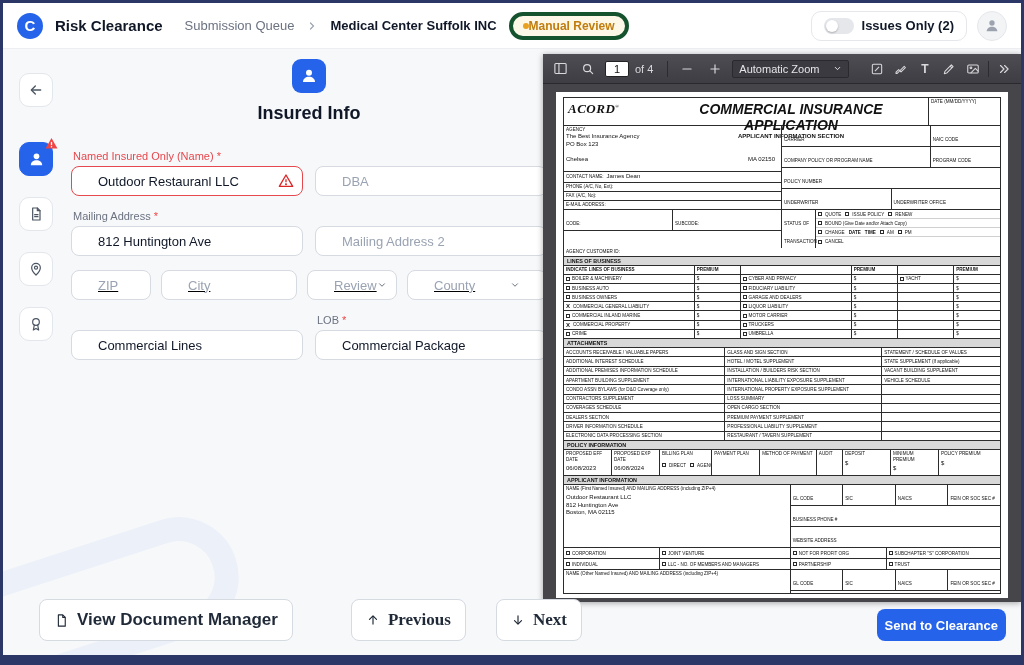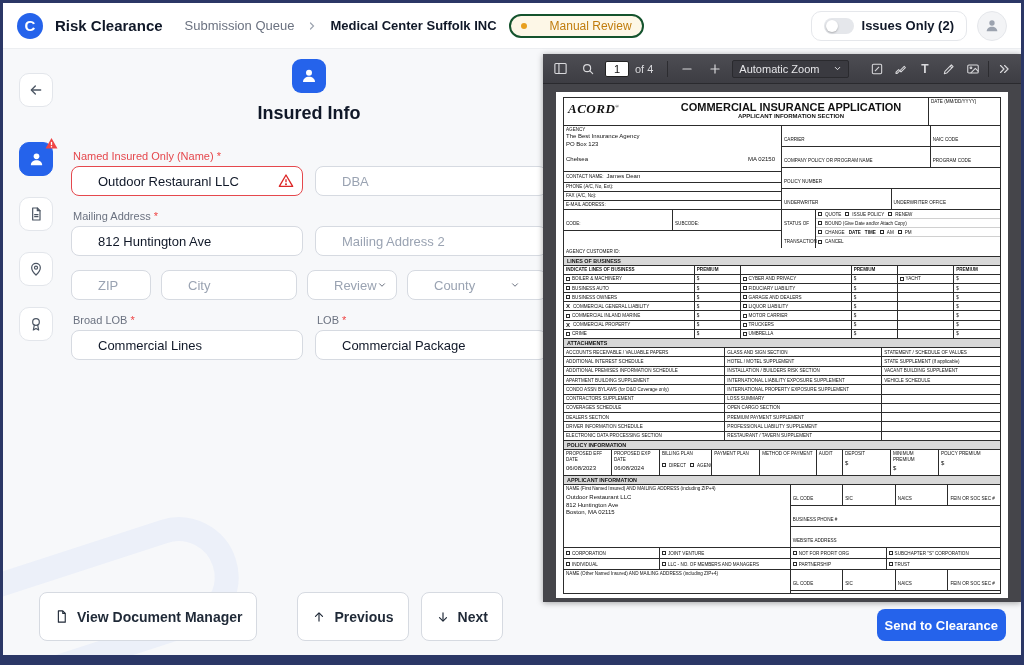--- a/index.html
+++ b/index.html
@@ -10,22 +10,22 @@
 
   
   .topbar { height:46px; background:#fff; border-bottom:1px solid #eceef1;
             display:flex; align-items:center; padding:0 14px; gap:12px; }
   .logo { width:26px; height:26px; border-radius:50%; background:#2563eb; color:#fff;
           display:flex; align-items:center; justify-content:center; font-weight:800; font-size:15px; }
   .app-name { font-size:15px; font-weight:800; color:#101828; margin-right:10px; white-space:nowrap; }
   .crumb { font-size:13px; color:#6b7280; white-space:nowrap; }
   .crumb.current { color:#101828; font-weight:600; }
   .crumb-sep { color:#9ca3af; display:flex; }
-  .badge { display:flex; align-items:center; gap:23px; background:#fdf7e7; border:2px solid #14532d;
-           color:#c07c0d; font-size:12px; font-weight:400; padding:3px 10px; border-radius:14px; white-space:nowrap;}
+  .badge { display:flex; align-items:center; gap:0; background:#fdf7e7; border:4px solid #14532d;
+           color:#c07c0d; font-size:12px; font-weight:700; padding:3px 10px; border-radius:14px; white-space:nowrap;}
   .badge .dot { width:6px; height:6px; border-radius:50%; background:#e8a020; }
   .topbar-right { margin-left:auto; display:flex; align-items:center; gap:10px; }
   .issues-pill { display:flex; align-items:center; gap:8px; border:1px solid #e5e7eb; background:#fff;
                  border-radius:10px; padding:6px 12px; font-size:13px; font-weight:600; color:#101828; cursor:pointer;}
   .switch { width:30px; height:16px; border-radius:9px; background:#e5e7eb; position:relative; }
   .switch .knob { position:absolute; left:2px; top:2px; width:12px; height:12px; border-radius:50%;
                   background:#fff; box-shadow:0 1px 2px rgba(0,0,0,.25); }
   .avatar { width:30px; height:30px; border-radius:50%; background:#f3f4f6; border:1px solid #e5e7eb;
             display:flex; align-items:center; justify-content:center; color:#9ca3af; }
 
@@ -43,40 +43,40 @@
   .rail-btn.active { background:#2563eb; border-color:#2563eb; color:#fff; }
   .rail-badge { position:absolute; top:-6px; right:-6px; width:13px; height:13px; }
 
   
   .form-area { position:absolute; left:68px; top:10px; width:476px; }
   .section-head { display:flex; flex-direction:column; align-items:center; margin-bottom:26px; }
   .section-icon { width:34px; height:34px; border-radius:9px; background:#2563eb; color:#fff;
                   display:flex; align-items:center; justify-content:center; }
   .section-title { margin-top:10px; font-size:18px; font-weight:700; color:#101828; }
   .frow { display:grid; grid-template-columns:1fr 1fr; gap:12px; align-items:end; margin-bottom:14px; }
-  .frow.small { grid-template-columns:80px 136px 90px 1fr; gap:10px; }
+  .frow.small { grid-template-columns:80px 136px 90px 1fr; gap:10px;text-decoration:underline; }
   .frow.last { grid-template-columns:1fr 1fr; }
   .flabel { font-size:11px; color:#6b7280; margin:0 0 4px 2px; display:block; }
   .flabel .req { color:#ef4444; }
   .flabel.err { color:#e5484d; }
   .input, .selectbox { width:100%; height:30px; border:1px solid #d6dae1; border-radius:8px; background:#fff;
            font-family:"Liberation Sans",sans-serif; font-size:13px; color:#101828; padding:0 26px; outline:none; }
   .input::placeholder { color:#9aa3b2; }
   .fwrap { position:relative; }
   .fwrap.error .input { border-color:#e5484d; }
   .fwrap .warn { position:absolute; right:9px; top:7px; width:16px; height:16px; }
   .selectbox { display:flex; align-items:center; justify-content:space-between; color:#9aa3b2; cursor:pointer; }
   .selectbox .chev { color:#6b7280; display:flex; }
 
   
   .footer-left { position:absolute; left:36px; bottom:14px; display:flex; align-items:center; }
-  .btn { display:flex; align-items:center; gap:8px; height:49px; padding:0 14px; background:#fff;
-         border:1px solid #d6dae1; border-radius:8px; font-size:14px; font-weight:600; color:#1f2937; cursor:pointer; }
+  .btn { display:flex; align-items:center; gap:8px; height:42px; padding:0 14px; background:#fff;
+         border:1px solid #d6dae1; border-radius:8px; font-size:17px; font-weight:600; color:#1f2937; cursor:pointer; }
   .btn.doc-mgr { margin-right:28px; }
-  .btn + .btn { margin-left:12px; }
+  .btn + .btn { margin-left:30px;font-family:Liberation Serif, serif; }
   .btn-primary { position:absolute; right:15px; bottom:14px; height:32px; padding:0 8px; background:#2563eb;
                  border:none; border-radius:8px; color:#fff; font-size:13px; font-weight:600; cursor:pointer; }
 
   
   .pdf { position:absolute; right:0; top:5px; width:478px; height:548px; background:#45454a;
          display:flex; flex-direction:column; box-shadow:0 1px 6px rgba(0,0,0,.35); }
   .pdf-toolbar { height:30px; background:linear-gradient(#4d4d53,#3d3d43); border-bottom:1px solid #2a2a2e;
                  display:flex; align-items:center; padding:0 6px; gap:6px; color:#d9d9dc; }
   .ticon { width:22px; height:22px; display:flex; align-items:center; justify-content:center; border-radius:3px; cursor:pointer; }
   .page-input { width:24px; height:16px; background:#fff; border:1px solid #222; color:#111; font-size:11px;
@@ -98,21 +98,21 @@
   .val { font-size:6px; line-height:1.3; }
   .band { background:#d8d8d8; border-bottom:1px solid #2c2c2c; font-size:5.4px; font-weight:700; padding:1px 3px; }
   .cbx { display:inline-block; width:4px; height:4px; border:1px solid #2c2c2c; margin-right:2px; vertical-align:middle; flex:none;}
   .xmark { display:inline-block; width:5px; font-size:6px; font-weight:700; font-style:normal; margin-right:2px; line-height:1;}
   
   .a-top { display:flex; border-bottom:1px solid #2c2c2c; height:28px; }
   .a-logo { width:90px; padding:3px 4px; font-family:"Liberation Serif",serif; font-weight:700; font-style:italic;
             font-size:13px; letter-spacing:.5px; }
   .a-logo sup { font-size:5px; }
   .a-titles { flex:1; text-align:center; padding-top:3px; }
-  .a-title { font-size:11px; font-weight:700; }
+  .a-title { font-size:14px; font-weight:700;font-style:italic; }
   .a-sub { font-size:6px; font-weight:700; }
   .a-date { width:72px; border-left:1px solid #2c2c2c; padding:1px 2px; }
   
   .a-cols { display:flex; }
   .a-left { width:50%; border-right:1px solid #2c2c2c; }
   .a-right { width:50%; }
   .agency-box { height:46px; border-bottom:1px solid #2c2c2c; padding:1px 2px; }
   .agency-city { display:flex; justify-content:space-between; margin-top:8px; padding-right:4px; }
   .lrow { border-bottom:1px solid #2c2c2c; padding:1px 2px; min-height:9px; display:flex; gap:3px; align-items:baseline;}
   .split { display:flex; }
@@ -280,21 +280,20 @@
           <span class="chev">
               <svg width="10" height="10" viewBox="0 0 24 24" fill="none" stroke="currentColor" stroke-width="2.4" stroke-linecap="round">
                 <path d="M6 9l6 6 6-6"></path>
               </svg>
             </span>
         </div>
       </div>
 
       <div class="frow last">
         <div>
-          <label class="flabel"><span>Broad LOB</span> <span class="req">*</span></label>
           <input class="input" value="Commercial Lines" style="">
         </div>
         <div>
           <label class="flabel"><span>LOB</span> <span class="req">*</span></label>
           <input class="input" value="Commercial Package" style="">
         </div>
       </div>
     </div>
 
     <div class="pdf">

